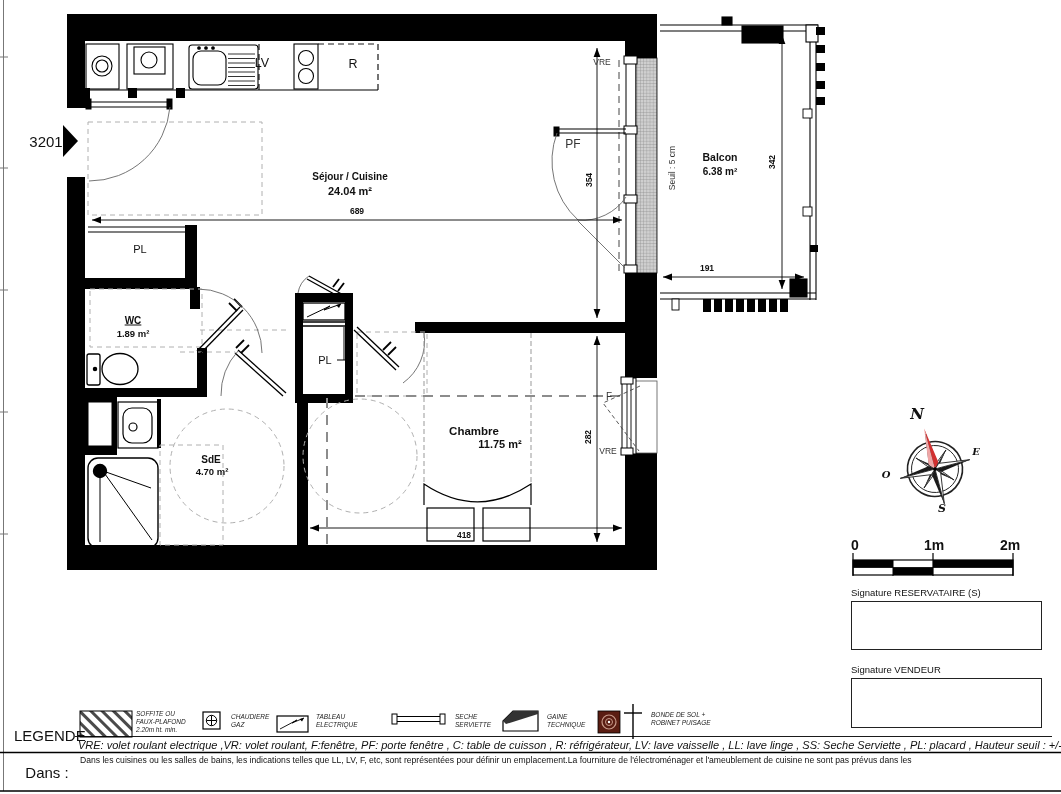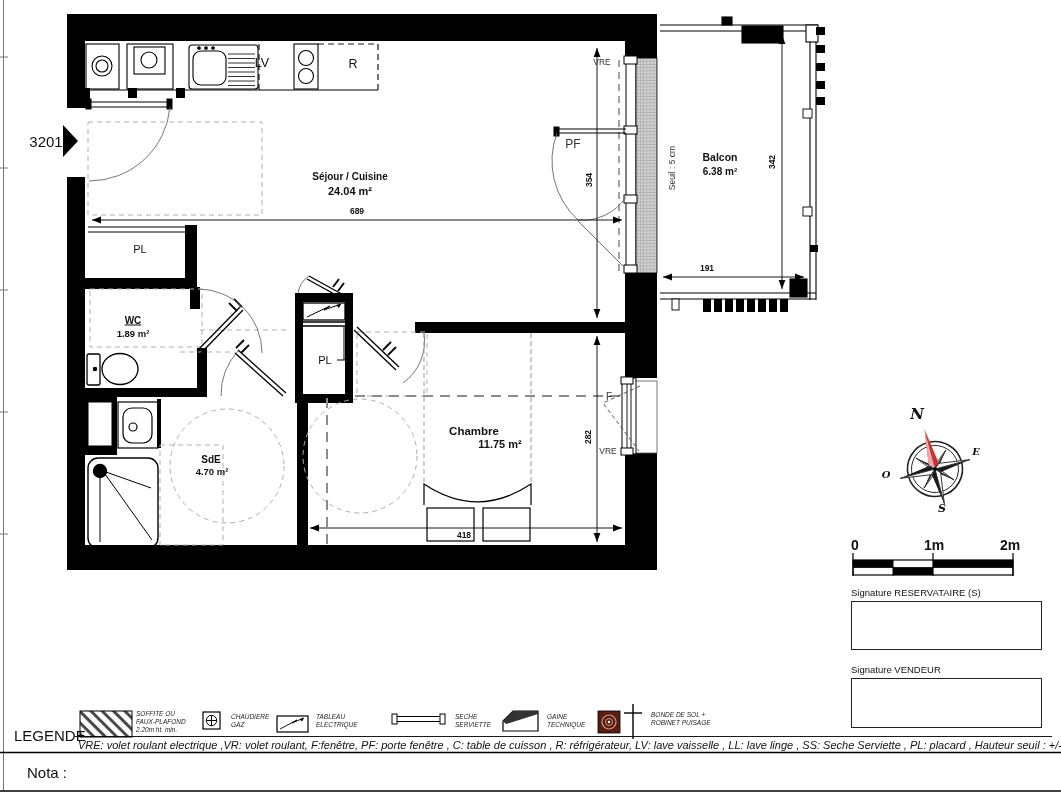--- a/index.html
+++ b/index.html
@@ -414,15 +414,16 @@
 <span class="leg" style="left:316px;top:713px;">TABLEAU
 ELECTRIQUE</span>
 <span class="leg" style="left:455px;top:713px;">SECHE
 SERVIETTE</span>
 <span class="leg" style="left:547px;top:713px;">GAINE
 TECHNIQUE</span>
 <span class="leg" style="left:651px;top:711px;">BONDE DE SOL +
 ROBINET PUISAGE</span>
 <span class="leg" style="left:78px;top:739px;font-size:11px;color:#111;white-space:nowrap;">VRE: volet roulant electrique ,VR: volet roulant, F:fenêtre, PF: porte fenêtre , C: table de cuisson , R: réfrigérateur, LV: lave vaisselle , LL: lave linge , SS: Seche Serviette , PL: placard , Hauteur seuil : +/- variable</span>
 
-<span class="lbl" style="left:47px;top:772px;font-size:15px;">Nota :</span>
+<span class="lbl" style="left:47px;top:772px;font-size:15px;">Dans :</span>
+<span class="notaline" style="left:80px;top:755px;">Dans les cuisines ou les salles de bains, les indications telles que LL, LV, F, etc, sont représentées pour définir un emplacement.La fourniture de l'électroménager et l'ameublement de cuisine ne sont pas prévus dans les</span>
 
 </div>
 
 </body></html>

